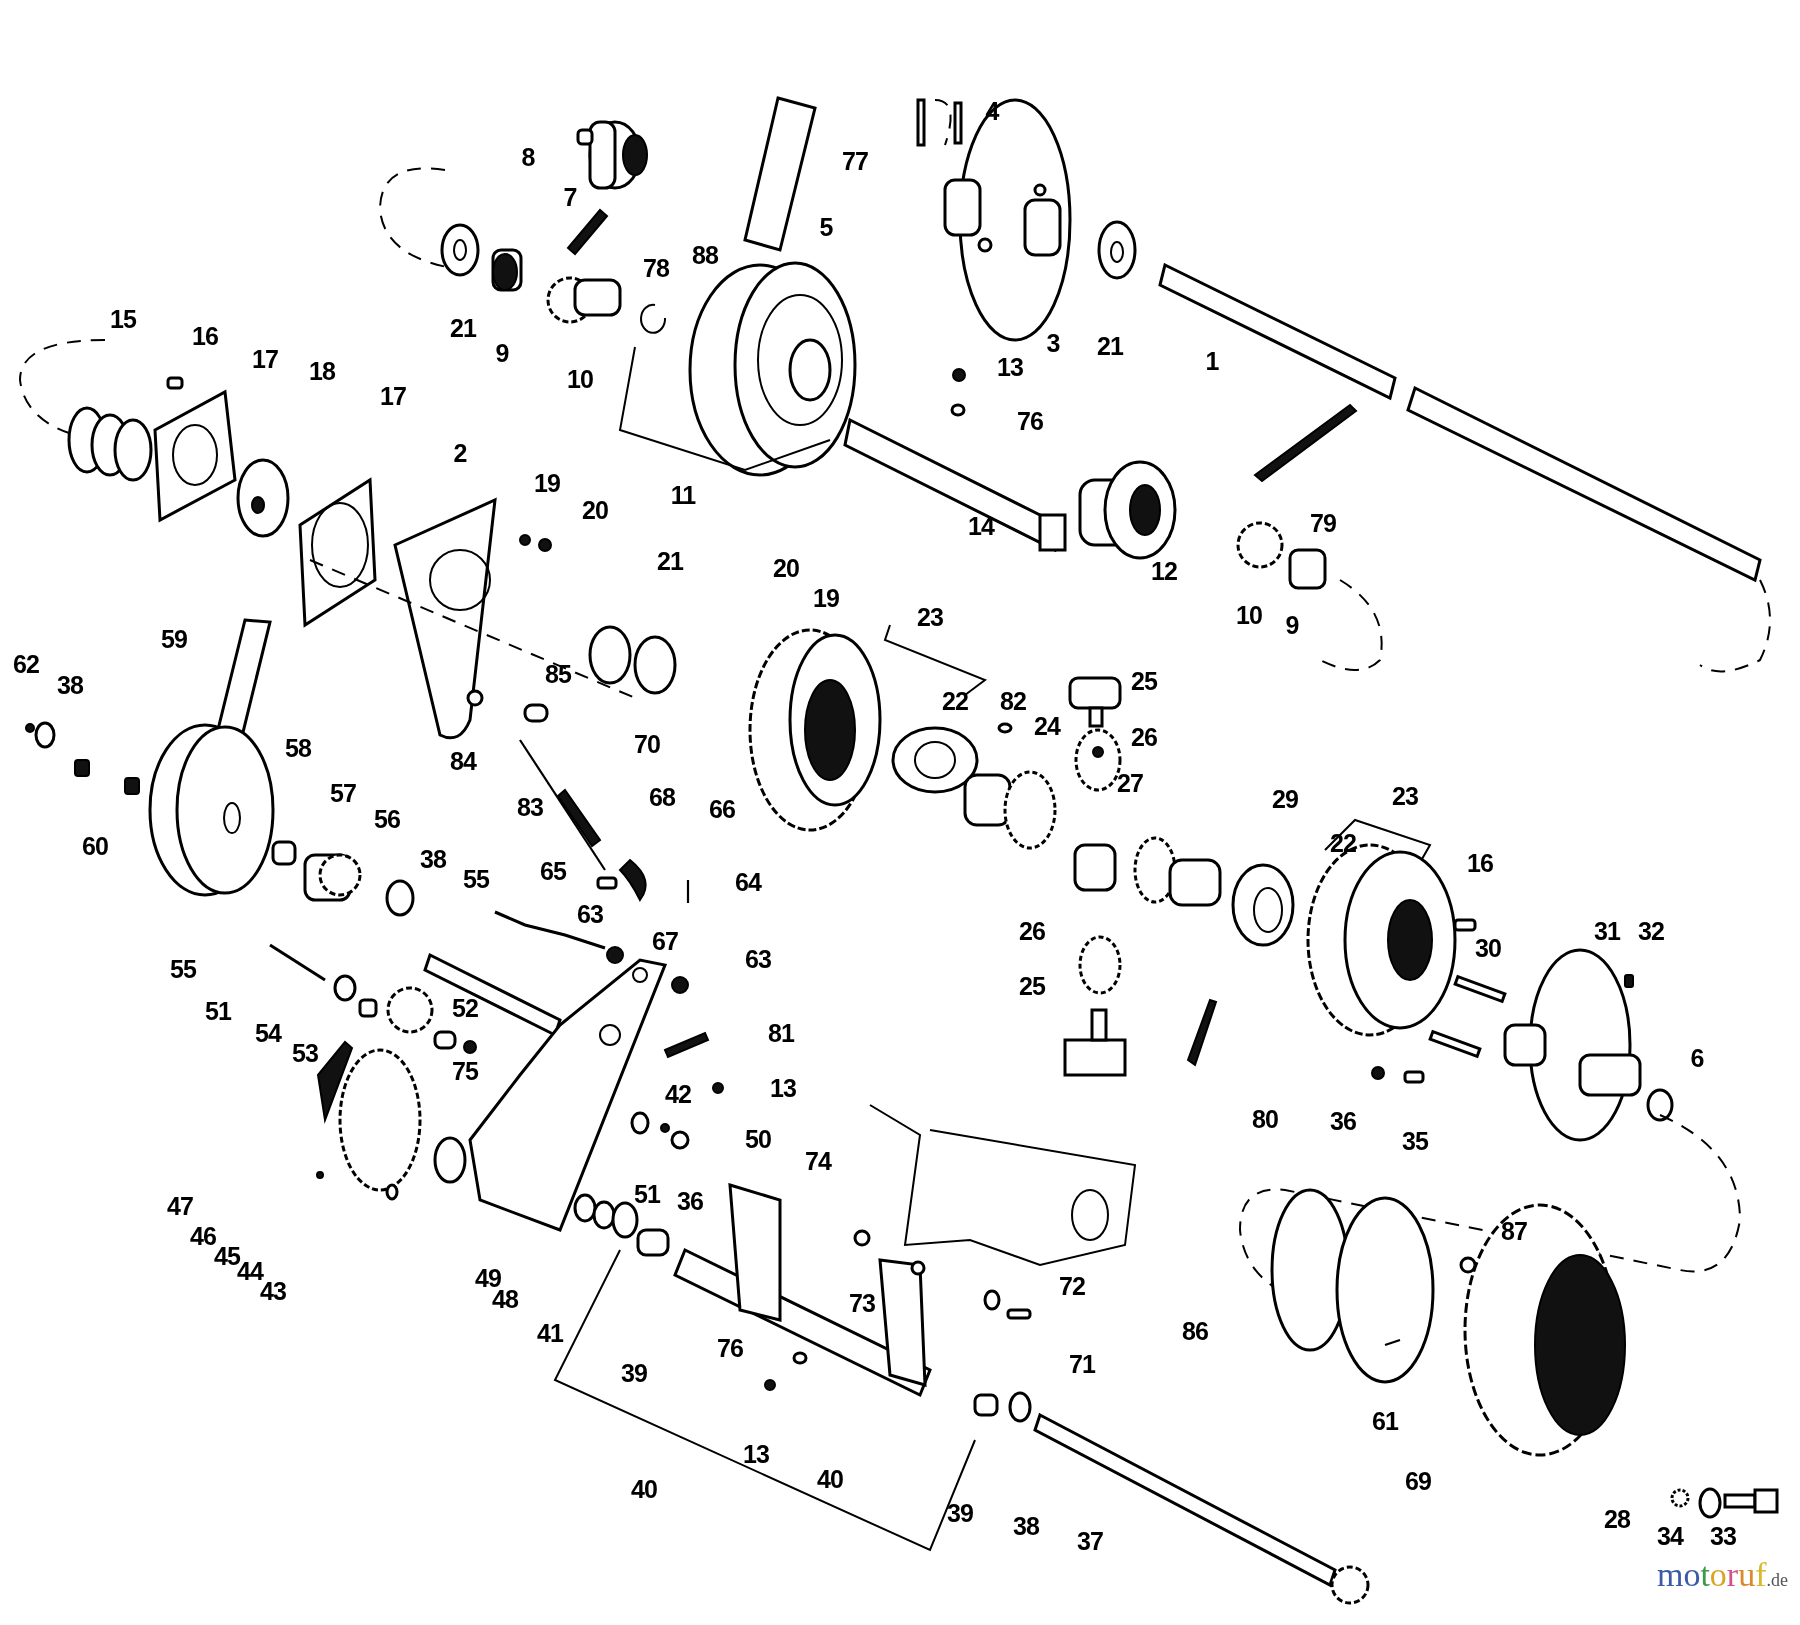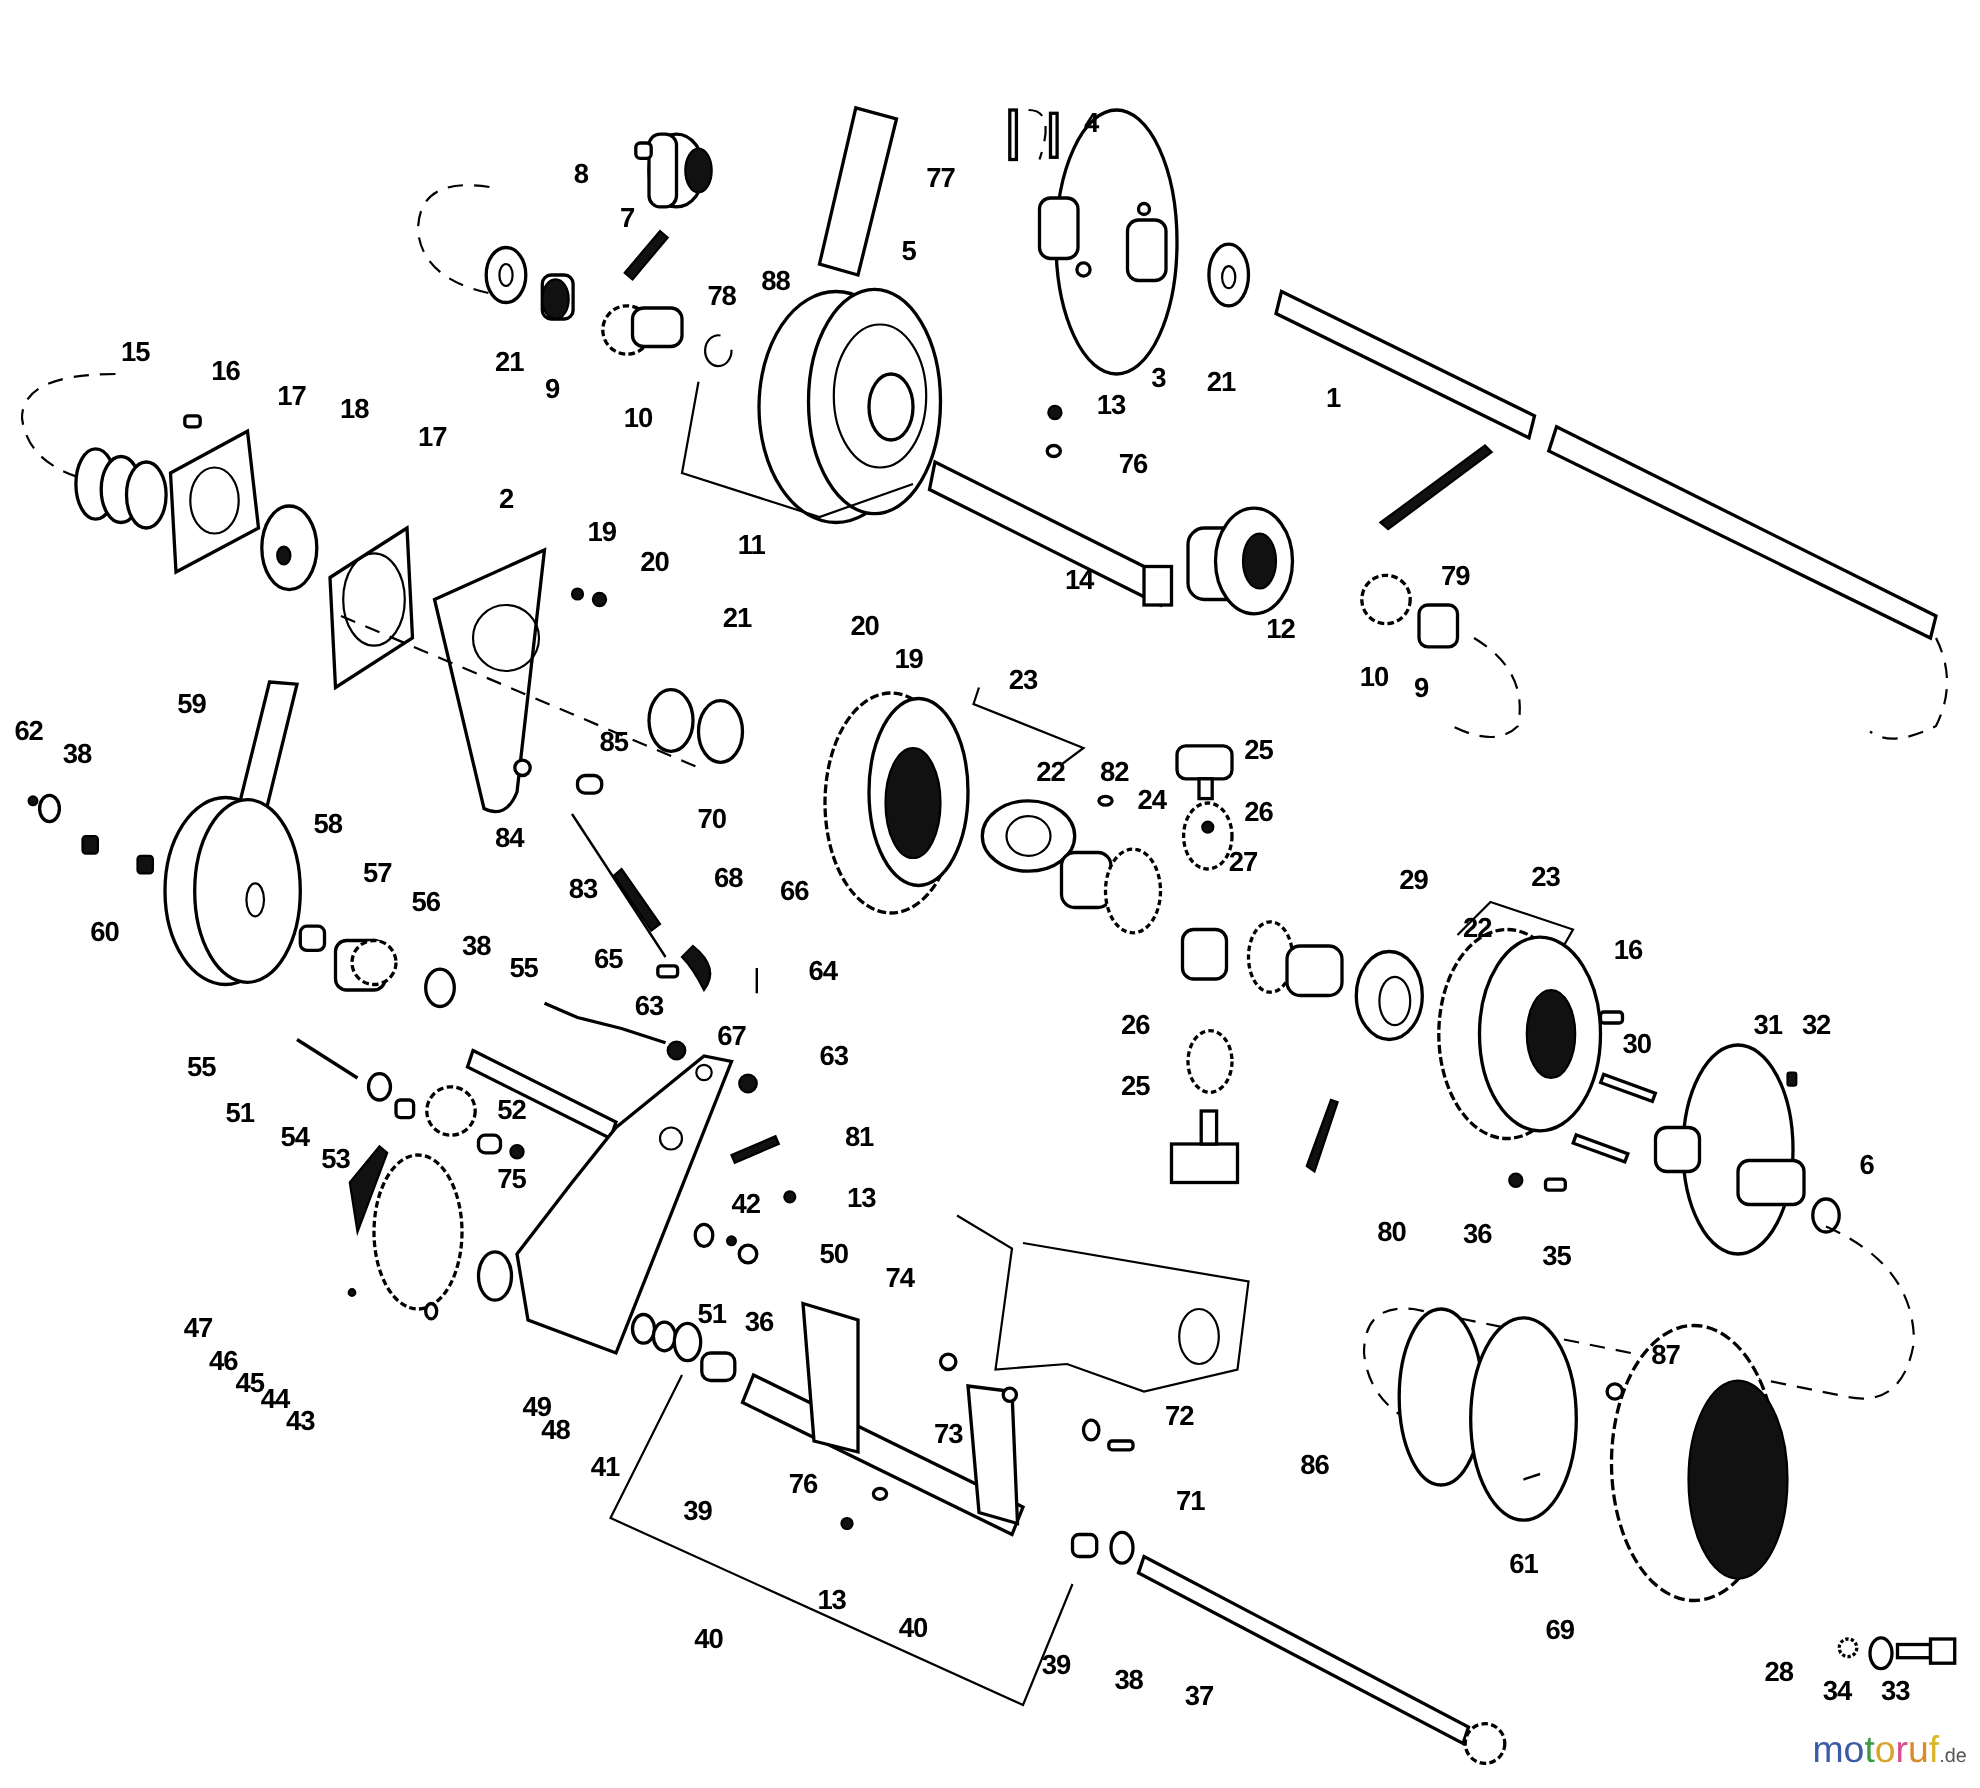--- a/index.html
+++ b/index.html
@@ -4,21 +4,21 @@
 <style>
   html, body { margin: 0; padding: 0; background: #ffffff; }
   body { width: 1800px; height: 1625px; position: relative; overflow: hidden; font-family: "Liberation Sans", sans-serif; }
   #diagram { position: absolute; left: 0; top: 0; width: 1800px; height: 1625px; }
   .part { fill: #ffffff; stroke: #000; stroke-width: 3; }
   .part-dark { fill: #111; stroke: #000; stroke-width: 2; }
   .thin { fill: none; stroke: #000; stroke-width: 2; }
   .dash { fill: none; stroke: #000; stroke-width: 2; stroke-dasharray: 14 10; }
   .leader { fill: none; stroke: #000; stroke-width: 2.2; }
   .callout { font-family: "Liberation Sans Narrow", "Liberation Sans", sans-serif; font-weight: 700; font-size: 25px; fill: #000; letter-spacing: -1px; }
-  .watermark { position: absolute; right: 12px; bottom: 14px; font-family: Liberation Sans, sans-serif; font-size: 34px; letter-spacing: 0px; }
+  .watermark { position: absolute; right: 12px; bottom: 31px; font-family: Liberation Serif, serif; font-size: 34px; letter-spacing: 0px; }
   .watermark .tld { font-size: 18px; color: #555; }
 </style>
 </head>
 <body>
 
 <svg id="diagram" viewBox="0 0 1800 1625" xmlns="http://www.w3.org/2000/svg">
 
   <path class="dash" d="M445 170 Q380 160 380 210 Q385 260 465 270"></path>
 
   <path class="dash" d="M105 340 Q20 340 20 380 Q25 420 75 435"></path>

